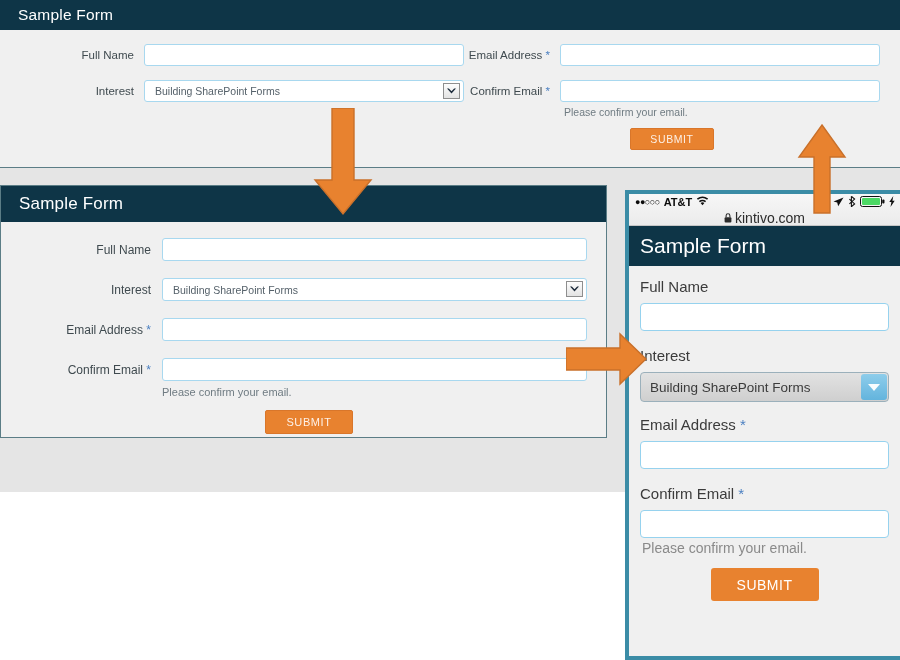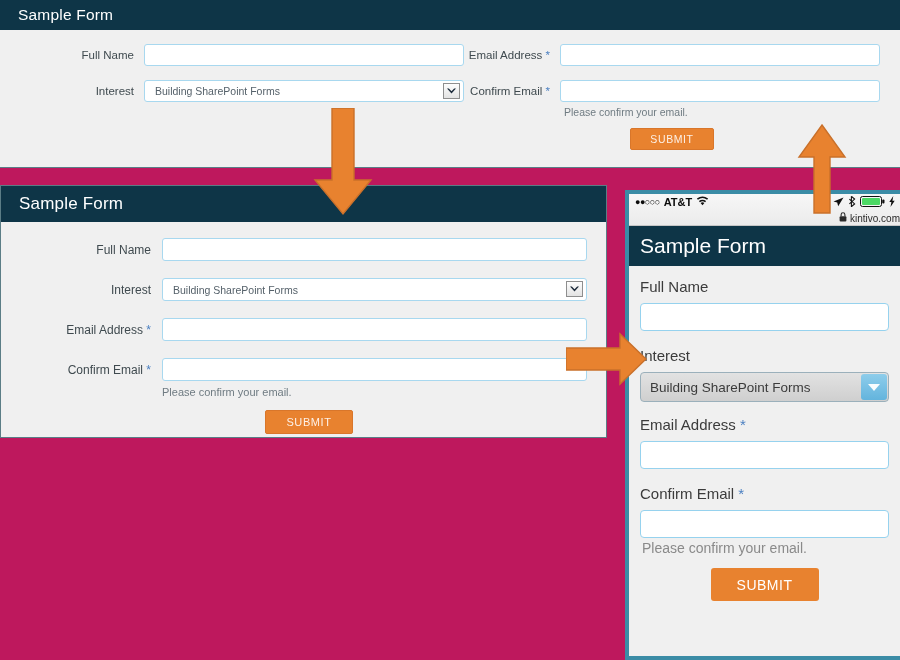--- a/index.html
+++ b/index.html
@@ -7,22 +7,22 @@
   html, body {
     width: 900px;
     height: 660px;
     overflow: hidden;
     font-family: "Liberation Sans", sans-serif;
   }
 
   #canvas {
     position: relative;
     width: 900px;
-    height: 660px;
-    background: #be185d;
+    height: 492px;
+    background: #e5e5e5;
   }
 
   
   .win {
     position: absolute;
     background: #f0f0f0;
     border: 1px solid #5b7d86;
     box-shadow: 0 1px 0 #ffffff inset;
   }
   .win-header {
@@ -145,23 +145,23 @@
     display: flex; align-items: center; gap: 4px;
   }
   .dots { letter-spacing: -0.5px; font-size: 9px; }
   #sb-time { position: absolute; left: 0; right: 0; text-align: center; top: 2px; }
   #sb-right {
     position: absolute; right: 5px; top: 2px;
     display: flex; align-items: center; gap: 4px;
   }
   #sb-url {
     height: 14px;
-    display: flex; align-items: center; justify-content: flex-end;
+    display: flex; align-items: center; justify-content: center;
     gap: 3px;
-    font-size: 10px; font-weight: normal; color: #2b2b2b;
+    font-size: 14px; font-weight: normal; color: #2b2b2b;
   }
   #phone-header {
     background: #0e3547;
     color: #ffffff;
     height: 40px;
     display: flex; align-items: center;
     padding-left: 11px;
     font-size: 21px;
   }
   #phone-body { padding: 12px 11px 0 11px; background: #f0f0f0; height: 393px; }

